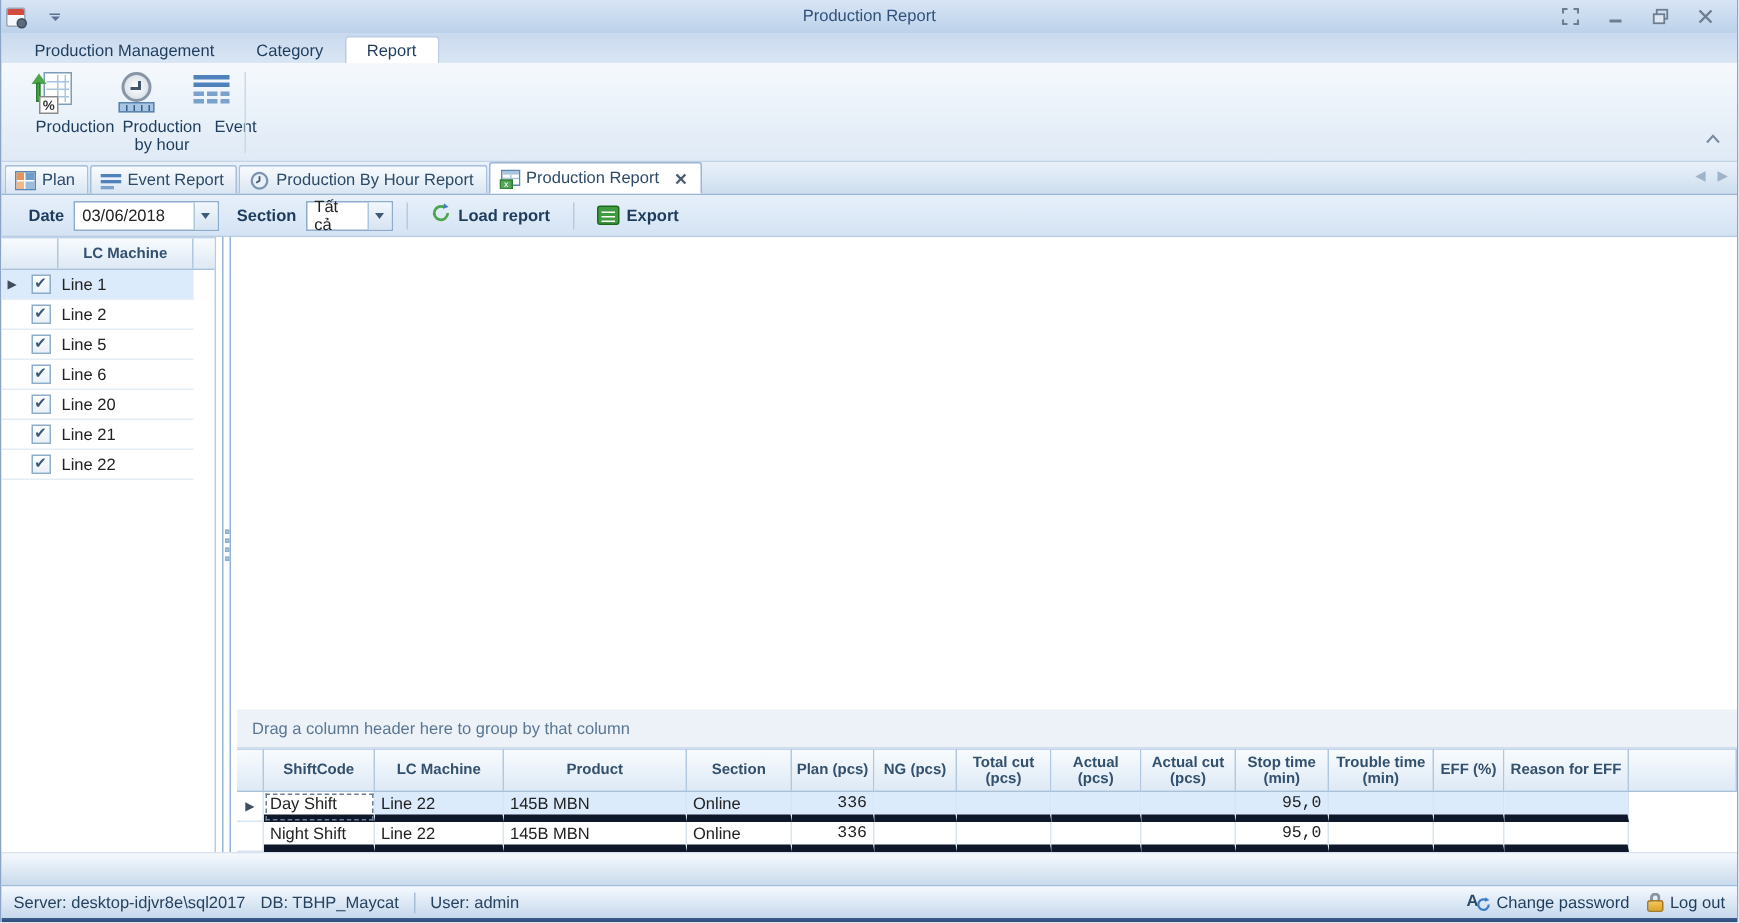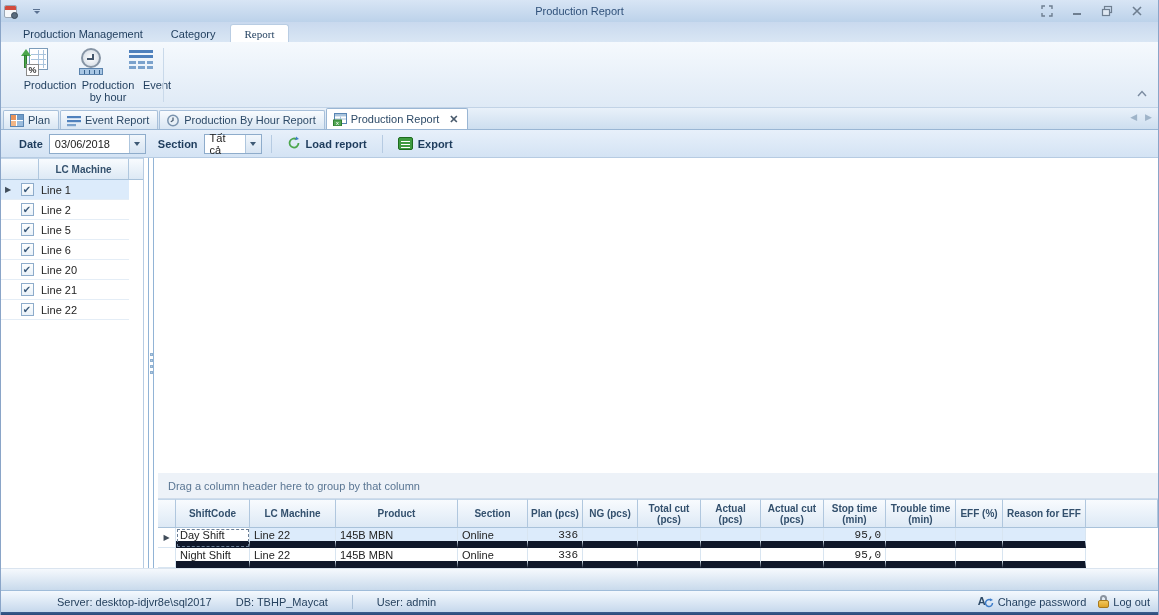--- a/index.html
+++ b/index.html
@@ -14,21 +14,21 @@
   .qat-arrow { margin-left:16px; display:flex; flex-direction:column; align-items:center; cursor:pointer; }
   .qat-arrow .bar { width:7px; height:1px; background:#5a7191; margin-bottom:1px; }
   .qat-arrow .tri { width:0; height:0; border-left:3px solid transparent; border-right:3px solid transparent; border-top:3px solid #5a7191; }
   .title-text { position:absolute; left:0; right:0; text-align:center; font-size:11px; color:#30517a; }
   .win-controls { margin-left:auto; display:flex; align-items:center; gap:16px; padding-right:14px; z-index:2; }
   .win-btn { width:14px; height:12px; display:flex; align-items:center; justify-content:center; cursor:pointer; }
 
   
   .ribbon-tabs { height:20px; background:linear-gradient(#c9d9ee,#d9e6f4); display:flex; align-items:flex-end; padding-left:8px; flex:0 0 auto; }
   .rtab { font-size:11px; color:#1e3c5c; padding:3px 14px 2px 14px; cursor:pointer; }
-  .rtab.active { background:#fff; border:1px solid #b9cde3; border-bottom:none; border-radius:3px 3px 0 0;font-family:Liberation Serif, serif; }
+  .rtab.active { background:#fff; border:1px solid #b9cde3; border-bottom:none; border-radius:3px 3px 0 0; }
 
   
   .ribbon-body { height:66px; background:linear-gradient(#f5f9fd,#dfeaf6); border-bottom:1px solid #c2d3e6; display:flex; align-items:stretch; padding:2px 4px 1px 4px; position:relative; flex:0 0 auto; }
   .rbtn { width:58px; display:flex; flex-direction:column; align-items:center; justify-content:flex-start; padding-top:4px; cursor:pointer; border-radius:3px; }
   .rbtn .ricon { width:28px; height:28px; position:relative; }
   .rbtn .rlabel { font-size:11px; color:#1e3c5c; text-align:center; line-height:12px; margin-top:3px;padding-left:32px; }
   .rgroup-sep { width:1px; background:#c9d9ea; margin:4px 2px; }
   .ribbon-collapse { position:absolute; right:10px; bottom:6px; cursor:pointer; }
 
   
@@ -94,31 +94,31 @@
   .splitter .dot { width:3px; height:3px; background:#b9cfe4; border:1px solid #8fb0d0; }
 
   
   .grid-area { flex:1; display:flex; flex-direction:column; background:#fff; overflow:hidden;justify-content:flex-end; }
   .group-panel { height:26px; background:#edf2f8; display:flex; align-items:center; padding-left:10px; font-size:11px; color:#5a7693; border-bottom:1px solid #cfdceb; }
   .gh-row { height:29px; display:flex; }
   .gh-cell { background:linear-gradient(#f8fbfe,#dde9f5); border-right:1px solid #b0c7de; border-top:1px solid #c3d6e9; border-bottom:1px solid #a9c2da; display:flex; align-items:center; justify-content:center; text-align:center; font-size:10px; font-weight:bold; color:#33506d; line-height:11px; padding:0 2px; cursor:pointer; }
   .gh-cell.filler { flex:1; cursor:default; }
   .g-row { height:20px; display:flex; }
   .g-row.selected .g-cell { background:#dcebfb; }
-  .g-cell { font-size:11px; color:#222; border-right:1px solid #d8e5f1; border-bottom:7px solid #0f172a; padding:0 4px; display:flex; align-items:center; white-space:nowrap; overflow:hidden; }
+  .g-cell { font-size:11px; color:#222; border-right:1px solid #d8e5f1; border-bottom:5px solid #0f172a; padding:0 4px; display:flex; align-items:center; white-space:nowrap; overflow:hidden; }
   .g-cell.num { justify-content:flex-end;font-family:Liberation Mono, monospace; }
   .g-cell.focused { outline:1px dashed #6b7f96; outline-offset:-2px; background:#fff !important; }
   .g-ind { width:18px; border-right:1px solid #d8e5f1; border-bottom:1px solid #d8e5f1; font-size:8px; color:#404d5a; display:flex; align-items:center; justify-content:center; }
   .gh-ind { width:18px; background:linear-gradient(#f8fbfe,#dde9f5); border-right:1px solid #b0c7de; border-top:1px solid #c3d6e9; border-bottom:1px solid #a9c2da; }
   .c0{width:74px}.c1{width:86px}.c2{width:122px}.c3{width:70px}.c4{width:55px}.c5{width:55px}.c6{width:63px}.c7{width:60px}.c8{width:63px}.c9{width:62px}.c10{width:70px}.c11{width:47px}.c12{width:83px}
 
   
   .bottom-strip { height:23px; background:linear-gradient(#f5f9fd,#c9daec); border-top:1px solid #dae4ef; border-bottom:1px solid #9fbcd9; flex:0 0 auto; }
   .status-bar { height:21px; background:linear-gradient(#f4f9fe,#c6d8ec); display:flex; align-items:center; font-size:11px; color:#26425f; padding:0 8px; flex:0 0 auto; }
-  .sb-left { display:flex; align-items:center; gap:24px;margin-left:48px; }
+  .sb-left { display:flex; align-items:center; gap:10px; }
   .sb-div { width:1px; height:14px; background:#a7bed6; }
   .sb-right { margin-left:auto; display:flex; align-items:center; gap:12px; }
   .sb-link { display:flex; align-items:center; gap:4px; cursor:pointer; color:#1e3c5c; }
   .cp-icon { position:relative; width:16px; height:13px; }
   .cp-icon .a { position:absolute; left:0; top:0; font-size:11px; font-weight:bold; color:#2d4a67; }
   .padlock { position:relative; width:11px; height:13px; }
   .padlock .shackle { position:absolute; left:2px; top:0; width:7px; height:7px; border:2px solid #8a94a0; border-bottom:none; border-radius:4px 4px 0 0; }
   .padlock .body { position:absolute; left:0; bottom:0; width:11px; height:8px; background:linear-gradient(#f2c75c,#dfa428); border:1px solid #a87a1d; border-radius:2px; }
   .bottom-edge { height:3px; background:linear-gradient(#3c5d8e,#2b4a78); flex:0 0 auto; }
 

